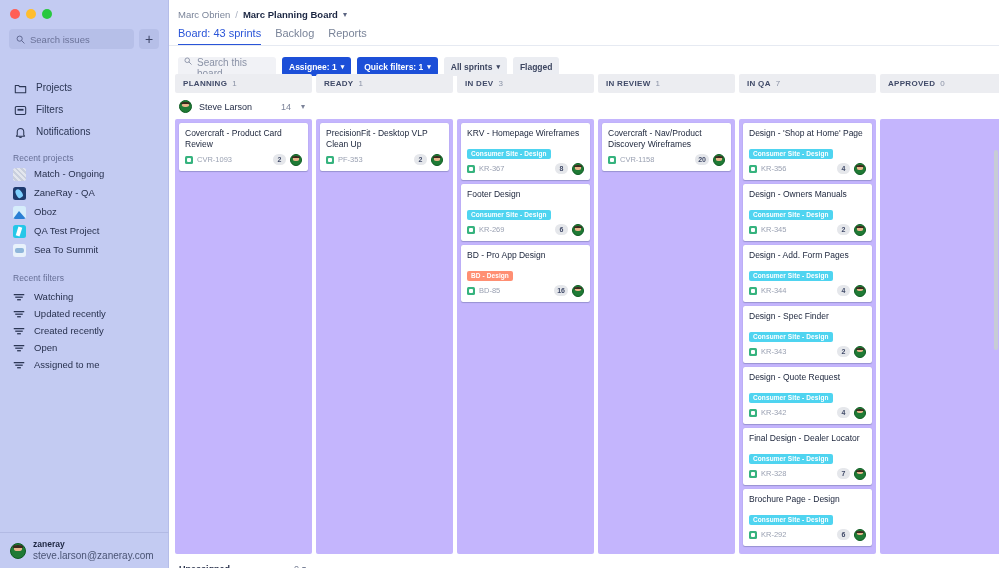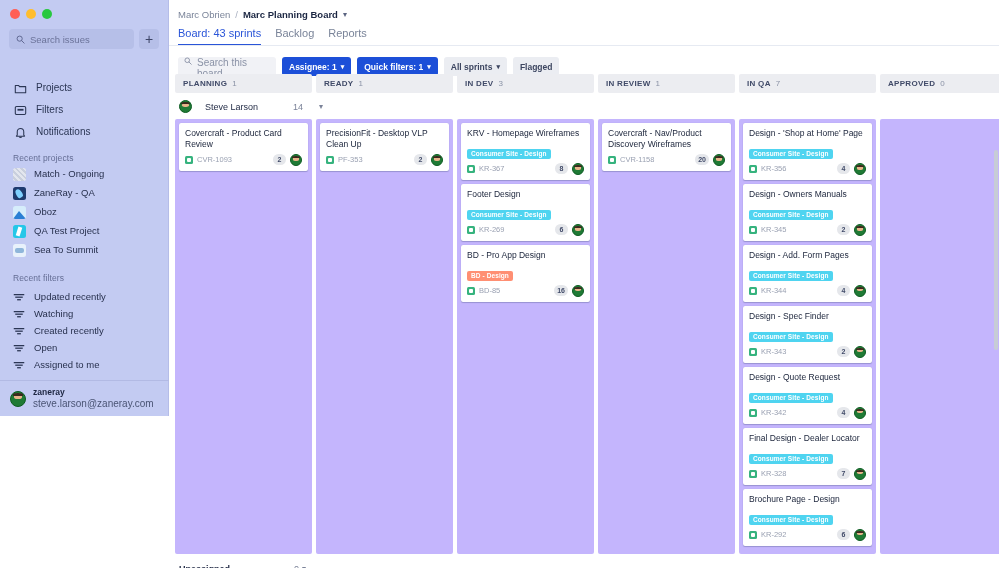--- a/index.html
+++ b/index.html
@@ -6,21 +6,21 @@
   html, body {
     width: 999px; height: 568px;
     font-family: "Liberation Sans", sans-serif;
     background: #ffffff;
     overflow: hidden;
   }
   .app { position: relative; width: 999px; height: 568px; display: flex; }
 
   
   .sidebar {
-    width: 169px; height: 416px;
+    width: 169px; height: 568px;
     background: #c3cbf2;
     position: relative;
     flex: 0 0 169px;
     border-right: 1px solid #b5bde8;
   }
   .traffic { display: flex; gap: 6px; padding: 9px 0 0 10px; }
   .traffic i { width: 10px; height: 10px; border-radius: 50%; display: block; }
   .tl-red { background: #ff5f56; }
   .tl-yellow { background: #ffbd2e; }
   .tl-green { background: #28c840; }
@@ -127,21 +127,21 @@
   }
   .col-head-row { display: flex; gap: 4px; padding: 0 16px 0 6px; }
   .col-head {
     flex: 0 0 137px; height: 19px; background: #ecedf1; border-radius: 2px;
     display: flex; align-items: center; gap: 5px; padding: 0 8px;
   }
   .col-head .nm { font-size: 8px; font-weight: bold; color: #404a68; letter-spacing: .3px; }
   .col-head .ct { font-size: 8px; color: #8a92a6; }
 
   .swimlane-head {
-    display: flex; align-items: center; gap: 13px; padding: 7px 0 6px 10px;
+    display: flex; align-items: center; gap: 7px; padding: 7px 0 6px 10px;
   }
   .swimlane-head .nm { font-size: 9px; color: #1e2742; font-weight: 500; }
   .swimlane-head .ct { font-size: 9px; color: #7b8399; margin-left: 22px; }
   .swimlane-head .cv { font-size: 8px; color: #7b8399; margin-left: 3px; }
 
   .lane-body { display: flex; gap: 4px; padding: 0 6px; }
   .col-body {
     flex: 0 0 137px; background: #c4b5fd; border-radius: 2px;
     padding: 4px; min-height: 294px;
   }
@@ -259,31 +259,31 @@
     <div class="sec-title">Recent filters</div>
     <div>
       <div class="filter-item">
         <span>
             <svg width="12" height="10" viewBox="0 0 16 12">
               <rect x="1" y="2" width="14" height="1.7" fill="#2b3654"></rect>
               <rect x="3" y="5.4" width="10" height="1.7" fill="#2b3654"></rect>
               <rect x="5.5" y="8.8" width="5" height="1.7" fill="#2b3654"></rect>
             </svg>
           </span>
-        <span>Updated recently</span>
+        <span>Watching</span>
       </div>
       <div class="filter-item">
         <span>
             <svg width="12" height="10" viewBox="0 0 16 12">
               <rect x="1" y="2" width="14" height="1.7" fill="#2b3654"></rect>
               <rect x="3" y="5.4" width="10" height="1.7" fill="#2b3654"></rect>
               <rect x="5.5" y="8.8" width="5" height="1.7" fill="#2b3654"></rect>
             </svg>
           </span>
-        <span>Watching</span>
+        <span>Updated recently</span>
       </div>
       <div class="filter-item">
         <span>
             <svg width="12" height="10" viewBox="0 0 16 12">
               <rect x="1" y="2" width="14" height="1.7" fill="#2b3654"></rect>
               <rect x="3" y="5.4" width="10" height="1.7" fill="#2b3654"></rect>
               <rect x="5.5" y="8.8" width="5" height="1.7" fill="#2b3654"></rect>
             </svg>
           </span>
         <span>Created recently</span>

